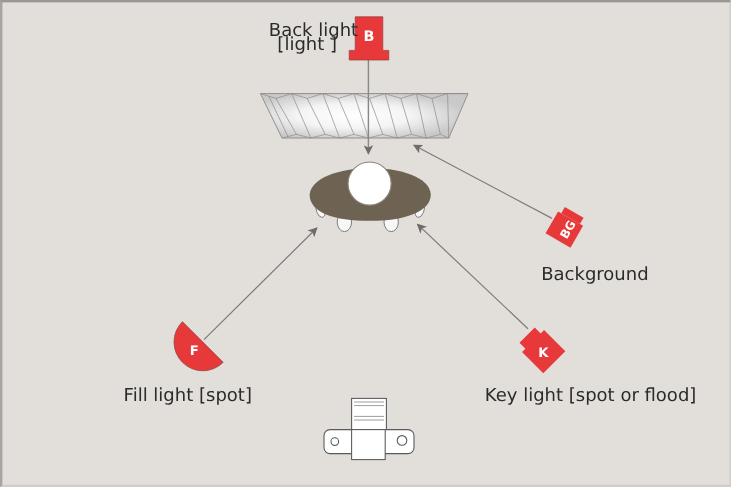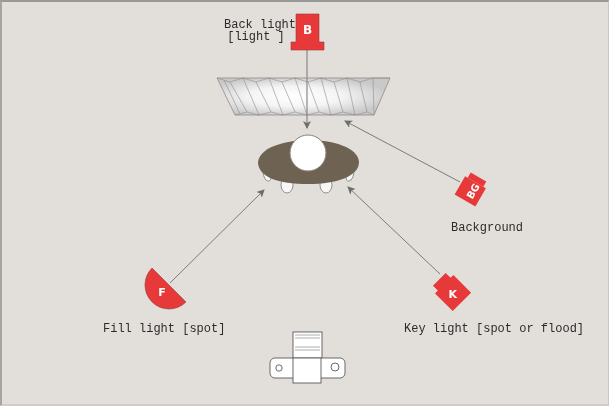--- a/index.html
+++ b/index.html
@@ -1,19 +1,19 @@
 <!DOCTYPE html>
 <html><head>
 <meta charset="utf-8">
 <style>
   html, body { margin: 0; padding: 0; }
   body { width: 609px; height: 406px; overflow: hidden; background: #e2dfdb; font-family: "DejaVu Sans", sans-serif; }
   #stage { position: relative; width: 609px; height: 406px; background: #e2dfdb; box-sizing: border-box; border-top: 2px solid #9a9897; border-left: 2px solid #a6a4a3; border-right: 1px solid #c9c6c3; border-bottom: 2px solid #cfccc9; }
   svg { position: absolute; left: 0; top: 0; }
-  .lbl { position: absolute; font-size: 12px; color: #2b2b2b; white-space: nowrap; line-height: 12px; font-family: Liberation Mono, monospace; }
+  .lbl { position: absolute; font-size: 15px; color: #2b2b2b; white-space: nowrap; line-height: 12px; }
   .lbl.center { text-align: center; }
   .glyph { font-family: "DejaVu Sans", sans-serif; font-weight: bold; fill: #ffffff; }
 </style>
 </head>
 <body>
 
 <div id="stage">
   <svg width="609" height="406" viewBox="0 0 609 406">
     <defs>
       <marker id="arr" markerWidth="8" markerHeight="8" refX="7" refY="4" orient="auto" markerUnits="userSpaceOnUse">

